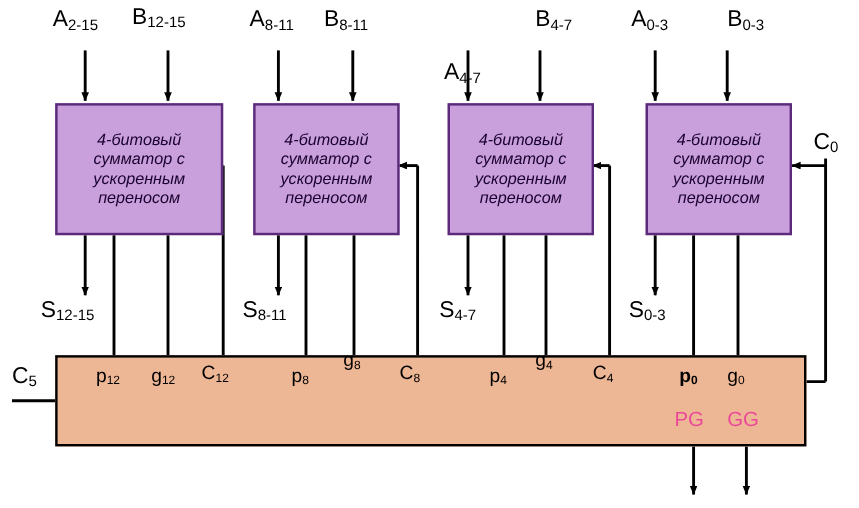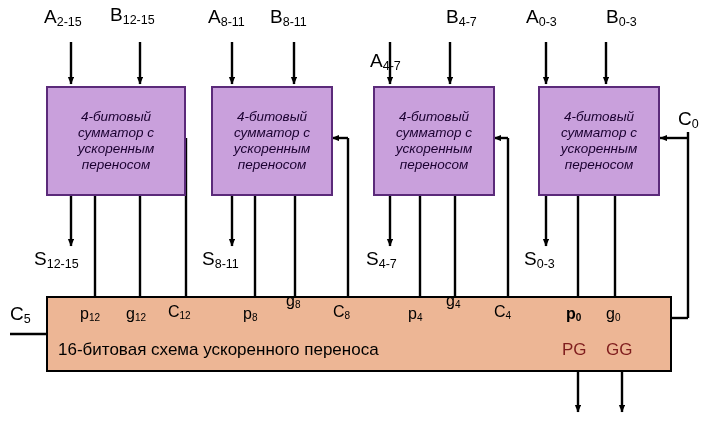--- a/index.html
+++ b/index.html
@@ -62,21 +62,21 @@
     vertical-align: -0.22em;
   }
   .lbl.small {
     font-size: 16px;
   }
   .lbl.small .sub {
     font-size: 10px;
   }
   .pg-lbl {
     position: absolute;
-    color: #7f1d1d;
+    color: #ec4899;
     font-size: 17px;
     white-space: nowrap;
   }
 </style>
 </head>
 <body>
 
 <div id="root">
 
   <svg class="wires" viewBox="0 0 716 423">
@@ -240,21 +240,20 @@
   <div class="lbl small" style="left:494px; top:303px;">
     <span>C</span><span class="sub">4</span>
   </div>
   <div class="lbl small" style="left:566px; top:305px;font-weight:bold;">
     <span>p</span><span class="sub">0</span>
   </div>
   <div class="lbl small" style="left:606px; top:305px;">
     <span>g</span><span class="sub">0</span>
   </div>
 
-  <div class="cla-title" style="left:58px; top:340px;">16-битовая схема ускоренного переноса</div>
 
   <div class="pg-lbl" style="left:562px; top:340px;">PG</div>
   <div class="pg-lbl" style="left:606px; top:340px;">GG</div>
 
   <div class="lbl" style="left:10px; top:303px;">
     <span>C</span><span class="sub">5</span>
   </div>
 
 </div>
 

